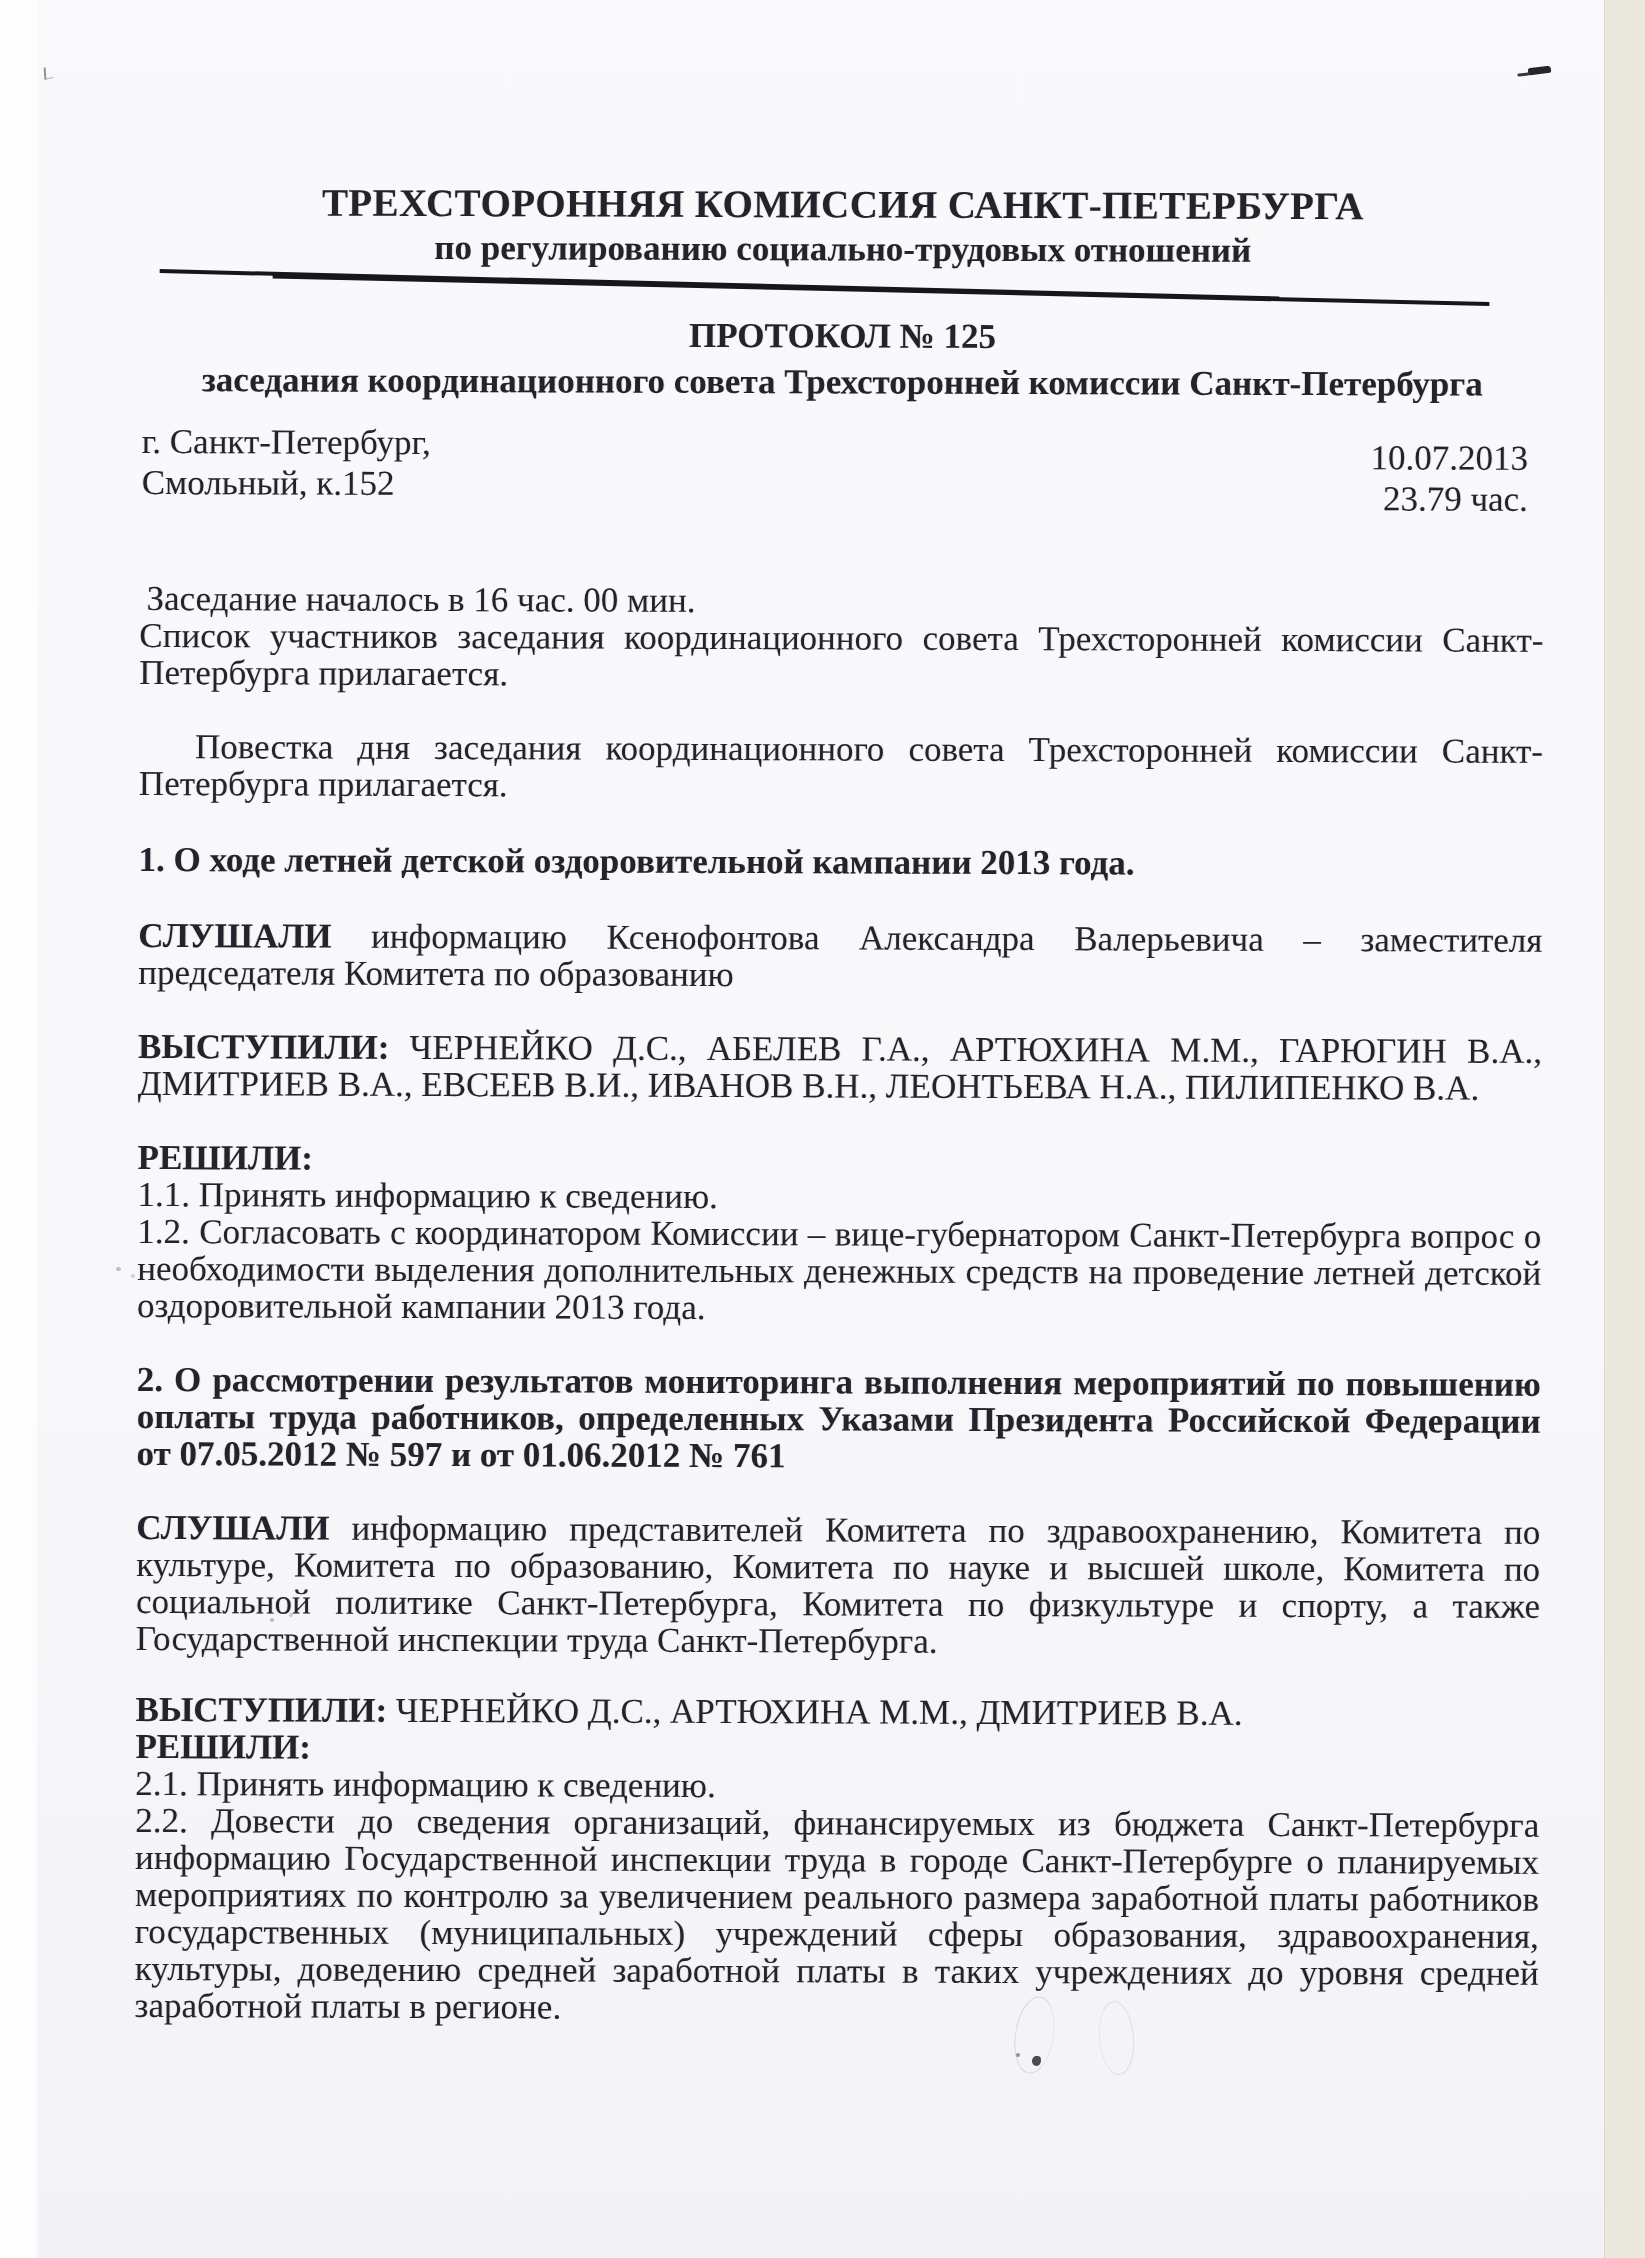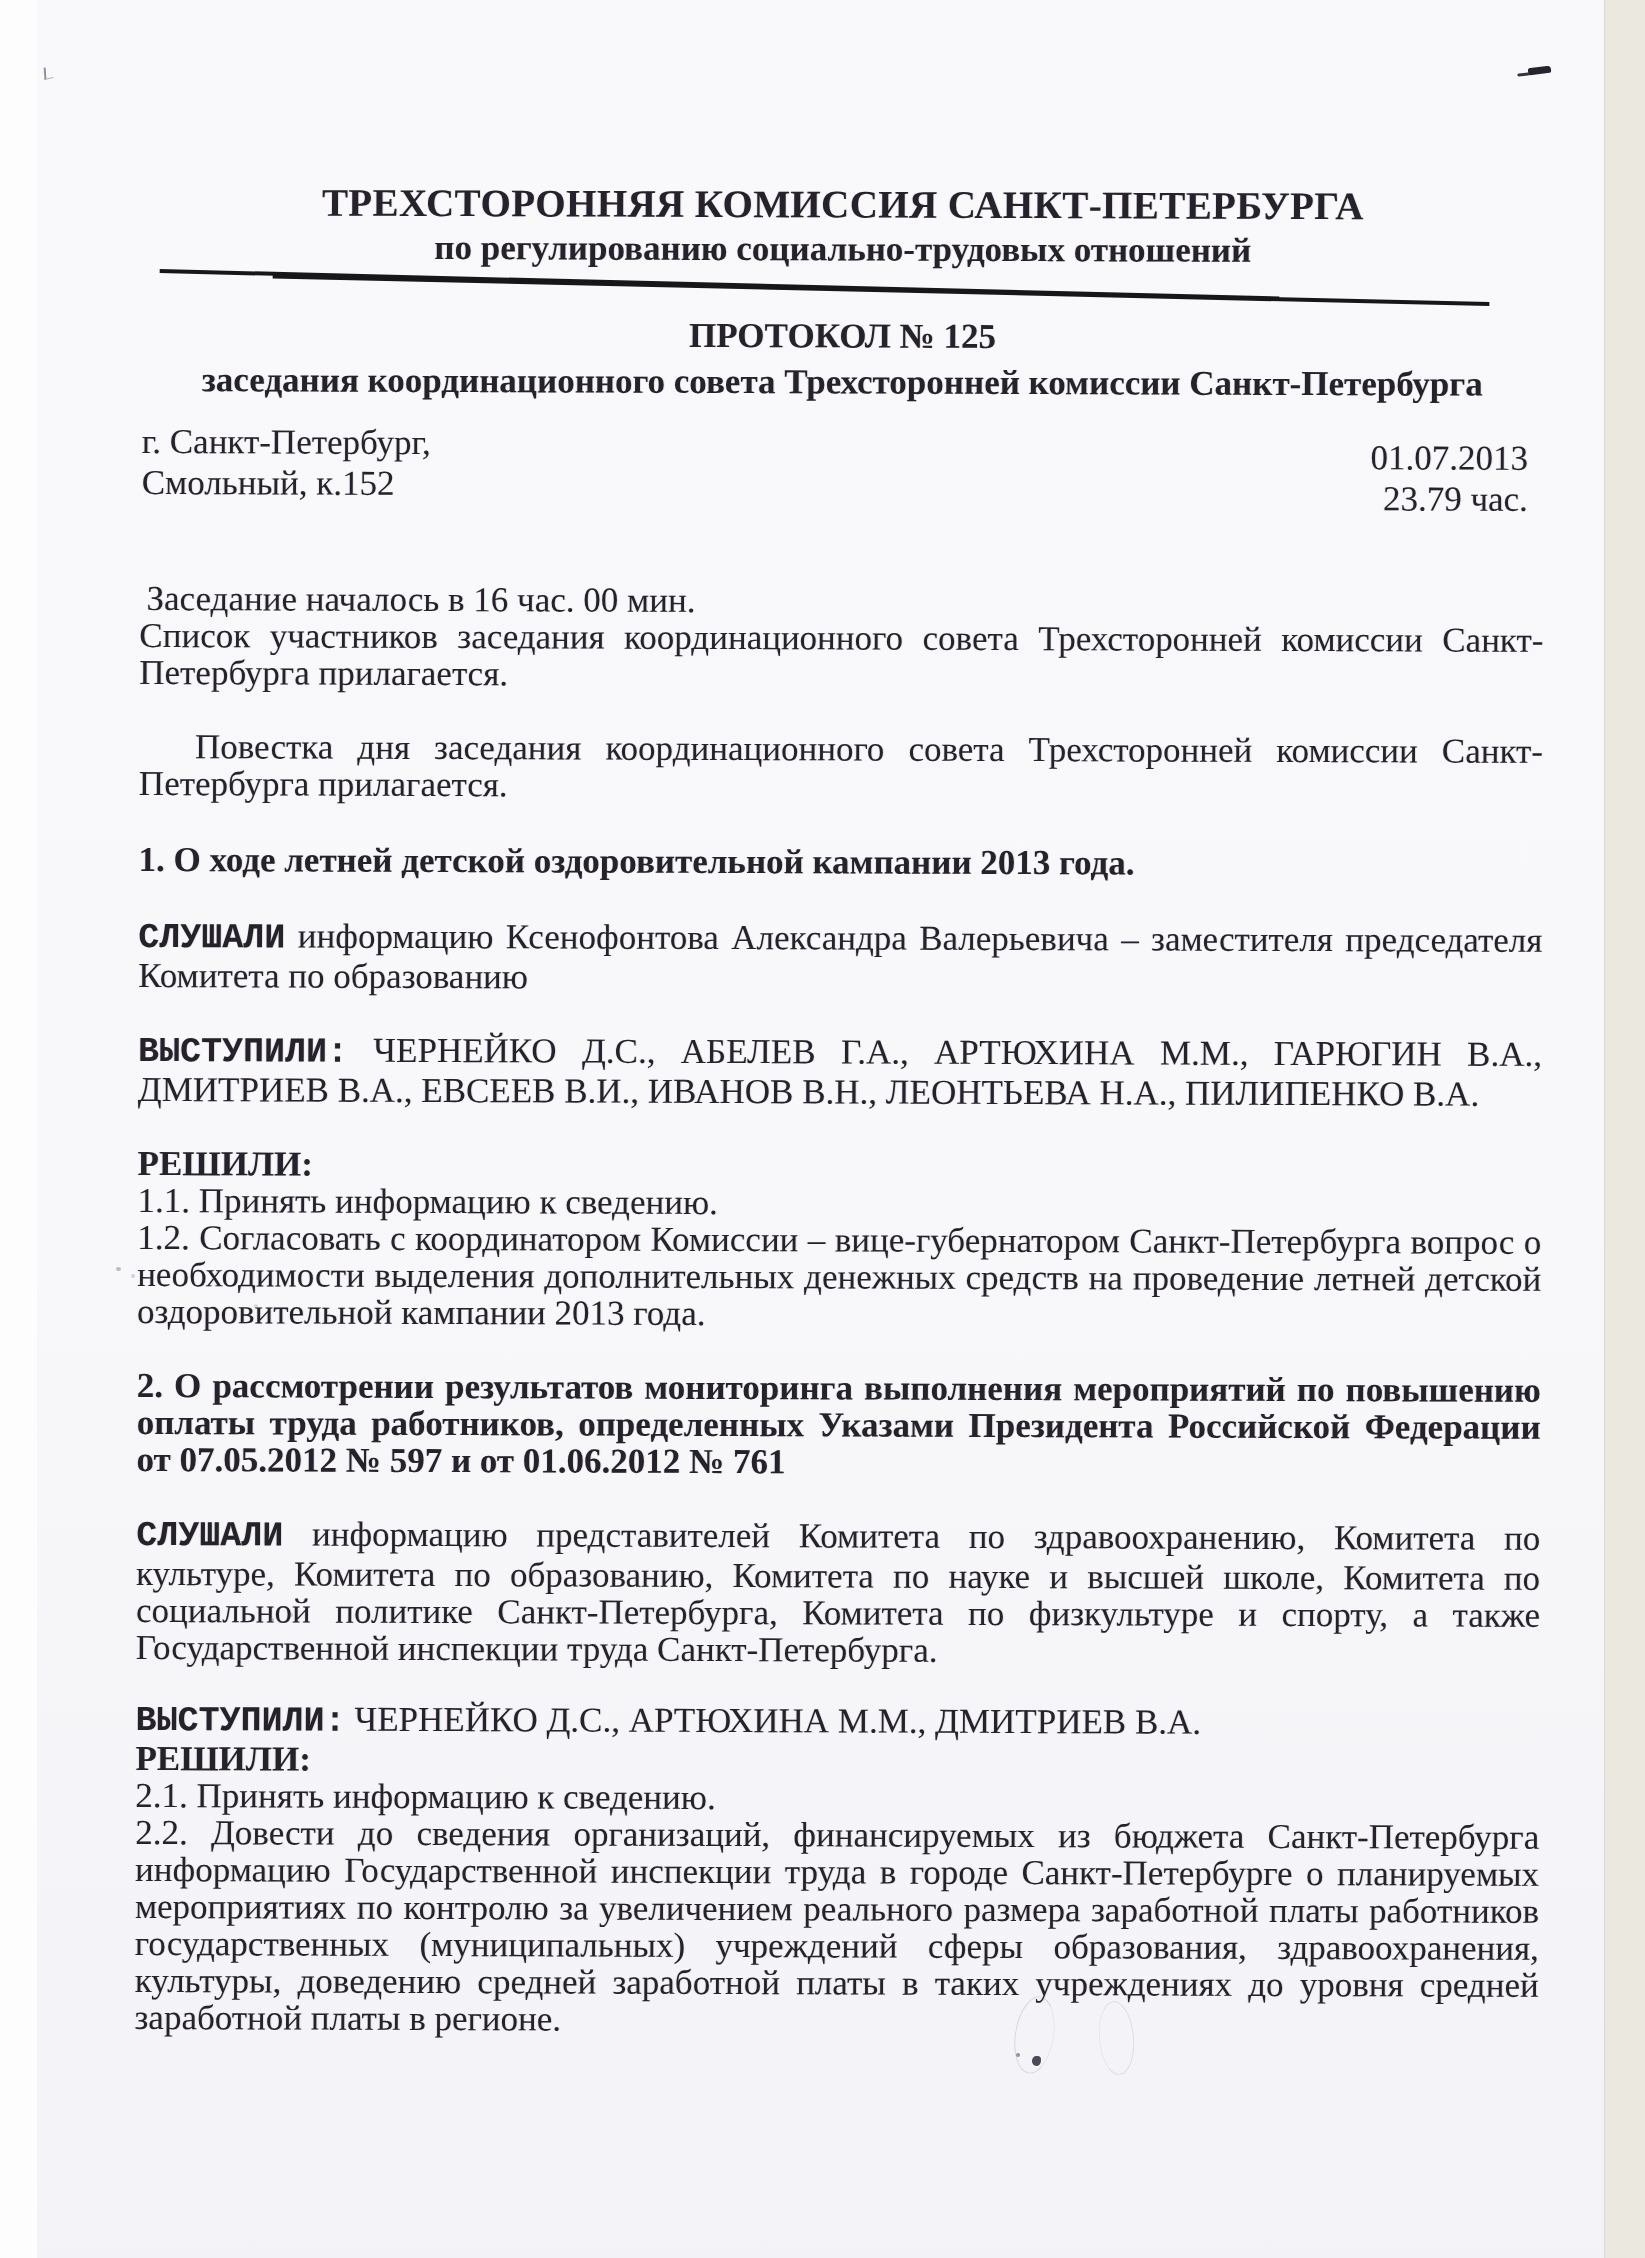--- a/index.html
+++ b/index.html
@@ -39,21 +39,21 @@
   .meta-left  { padding-left:1.8px; }
   .meta-left div, .meta-right div { line-height:41px; }
   .meta-right { text-align:right; padding-right:16px; padding-top:12.4px; }
   p { text-align:justify; }
   .p-opening      { margin-top:65px; text-align:left; text-indent:7px; }
   .p-participants { }
   .p-agenda       { margin-top:37px; text-indent:56px; }
   .h-item   { font-weight:700; margin-top:39px; text-align:justify; }
   .p-heard  { margin-top:39px; }
   .p-spoke  { margin-top:37px; }
-  .lead     { font-weight:700;font-family:Liberation Mono, monospace; }
+  .lead     { font-weight:700; }
   .p-resolved-label { font-weight:700; margin-top:37px; text-align:left; }
   .p-decision { }
   .h-item-2  { margin-top:37px; }
   .p-heard-2 { margin-top:37px; }
   .p-spoke-2 { margin-top:34px; }
   .p-resolved-label-2 { margin-top:0; }
   
   .pen-dash {
     position:absolute; left:1528px; top:67px; width:23px; height:7px;
     background:#26242c; border-radius:2.6px 3.5px 1.8px 1.8px;
@@ -108,21 +108,21 @@
     <div class="doc-title">ПРОТОКОЛ № 125</div>
     <div class="doc-subtitle">заседания координационного совета Трехсторонней комиссии Санкт-Петербурга</div>
   </header>
 
   <div class="meta">
     <div class="meta-left">
       <div>г. Санкт-Петербург,</div>
       <div>Смольный, к.152</div>
     </div>
     <div class="meta-right">
-      <div>01.07.2013</div>
+      <div>10.07.2013</div>
       <div>23.79 час.</div>
     </div>
   </div>
 
   <p class="p-opening">Заседание началось в 16 час. 00 мин.</p>
   <p class="p-participants">Список участников заседания координационного совета Трехсторонней комиссии Санкт-Петербурга прилагается.</p>
   <p class="p-agenda">Повестка дня заседания координационного совета Трехсторонней комиссии Санкт-Петербурга прилагается.</p>
 
   <p class="h-item">1. О ходе летней детской оздоровительной кампании 2013 года.</p>
 

